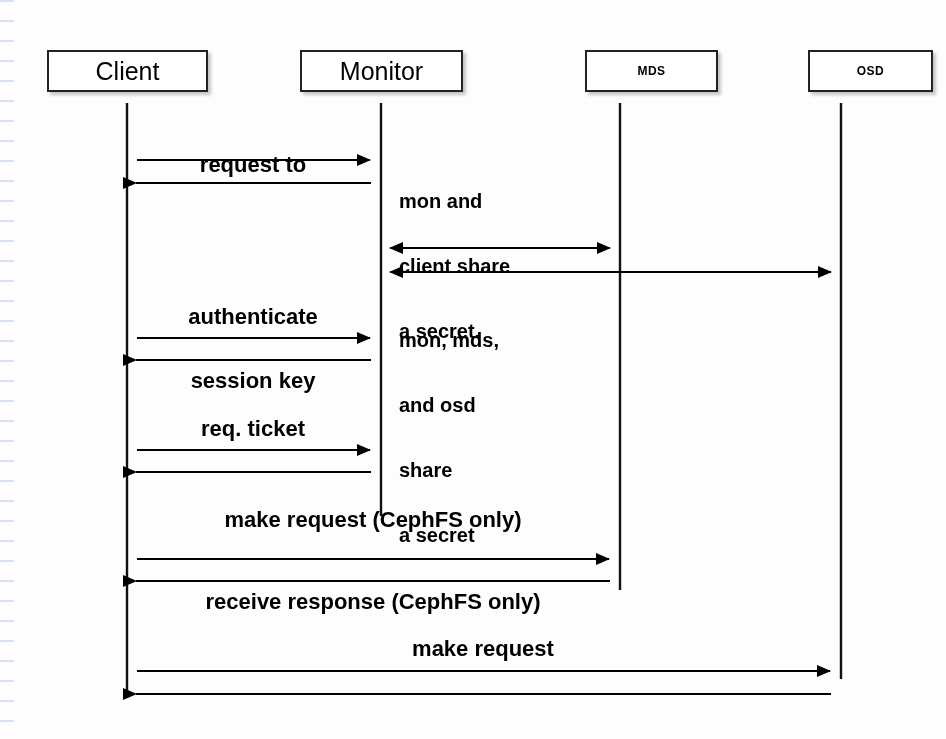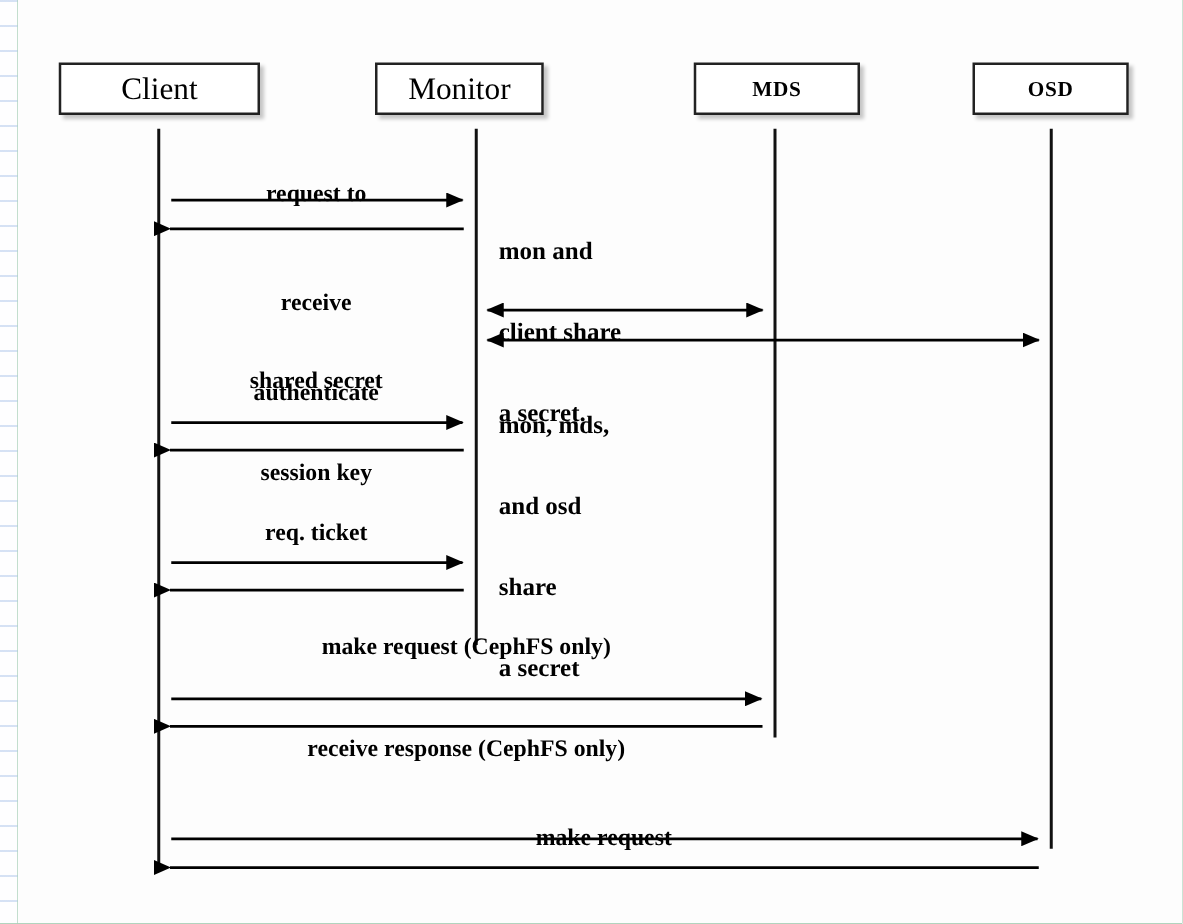--- a/index.html
+++ b/index.html
@@ -4,23 +4,23 @@
 <style>
   html, body {
     margin: 0;
     padding: 0;
     background: #ffffff;
   }
   #canvas {
     position: relative;
     width: 946px;
     height: 739px;
-    background: #15803d;
+    background: #fdba74;
     overflow: hidden;
-    font-family: Liberation Serif, serif;
+    font-family: Liberation Sans, sans-serif;
   }
   
   #left-artifact {
     position: absolute;
     left: 0; top: 0;
     width: 14px; height: 739px;
     background-image: repeating-linear-gradient(
         to bottom,
         rgba(120,160,220,0.30) 0px,
         rgba(120,160,220,0.30) 2px,
@@ -49,33 +49,33 @@
     border: 2px solid #222222;
     box-shadow: 3px 3px 3px rgba(0,0,0,0.22);
     display: flex;
     align-items: center;
     justify-content: center;
     text-align: center;
     color: #000000;
     line-height: 1;
   }
   .lifebox.big  { font-size: 25px; font-weight: 400; letter-spacing: 0px; }
-  .lifebox.small{ font-size: 17px; font-weight: 700; letter-spacing: 0.5px; }
+  .lifebox.small{ font-size: 12px; font-weight: 700; letter-spacing: 0.5px; margin-left: 30px; }
 
   
   .msg {
     position: absolute;
     color: #000000;
     font-weight: 700;
     white-space: pre;
     line-height: 1.08;
   }
   .msg.c  { text-align: center; transform: translateX(-50%); }
   .msg.l  { text-align: left; }
-  .s21 { font-size: 19px; }
+  .s21 { font-size: 22px; }
   .s20 { font-size: 20px; }
 </style>
 </head>
 <body>
 
 <div id="canvas">
 
   <div id="page-body"></div>
   <div id="left-artifact"></div>
 
@@ -120,38 +120,34 @@
 
       <line x1="137" y1="671" x2="830" y2="671" marker-end="url(#arrR)"></line>
 
       <line x1="831" y1="694" x2="136" y2="694" marker-end="url(#arrL)"></line>
     </g>
   </svg>
 
   <div class="lifebox big" style="left:47px;  top:50px;  width:161px; height:42px;">
     <span>Client</span>
   </div>
-  <div class="lifebox big" style="left:300px; top:50px;  width:135px; height:42px;">
+  <div class="lifebox big" style="left:300px; top:50px;  width:163px; height:42px;">
     <span>Monitor</span>
   </div>
   <div class="lifebox small" style="left:555px; top:50px; width:133px; height:42px;">
     <span>MDS</span>
   </div>
   <div class="lifebox small" style="left:778px; top:50px; width:125px; height:42px;">
     <span>OSD</span>
   </div>
 
   <div class="msg c s21" style="left:253px; top:105px;">
     <div>request to</div>
   </div>
 
-  <div class="msg c s21" style="left:253px; top:192px;">
-    <div>receive</div>
-    <div>shared secret</div>
-  </div>
 
   <div class="msg l s20" style="left:399px; top:148px;">
     <div>mon and</div>
     <div>client share</div>
     <div>a secret.</div>
   </div>
 
   <div class="msg l s20" style="left:399px; top:287px;">
     <div>mon, mds,</div>
     <div>and osd</div>
@@ -163,16 +159,16 @@
 
   <div class="msg c s21" style="left:253px; top:369px;">session key</div>
 
   <div class="msg c s21" style="left:253px; top:417px;">req. ticket</div>
 
 
   <div class="msg c s21" style="left:373px; top:508px;">make request (CephFS only)</div>
 
   <div class="msg c s21" style="left:373px; top:590px;">receive response (CephFS only)</div>
 
-  <div class="msg c s21" style="left:483px; top:637px;margin-top:24px;">make request</div>
+  <div class="msg c s21" style="left:483px; top:637px;">make request</div>
 
 
 </div>
 
 </body></html>

